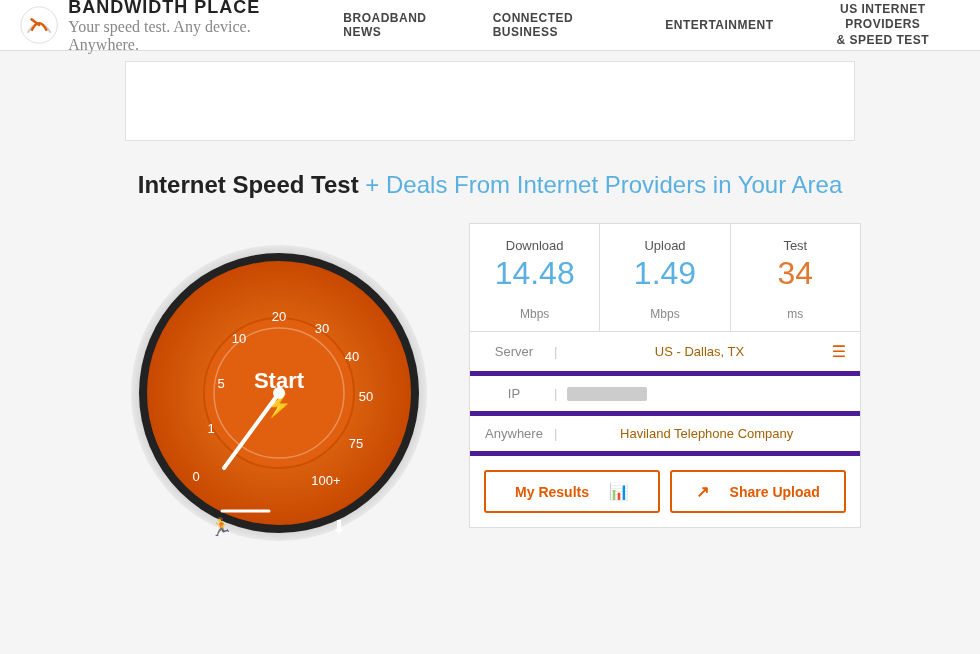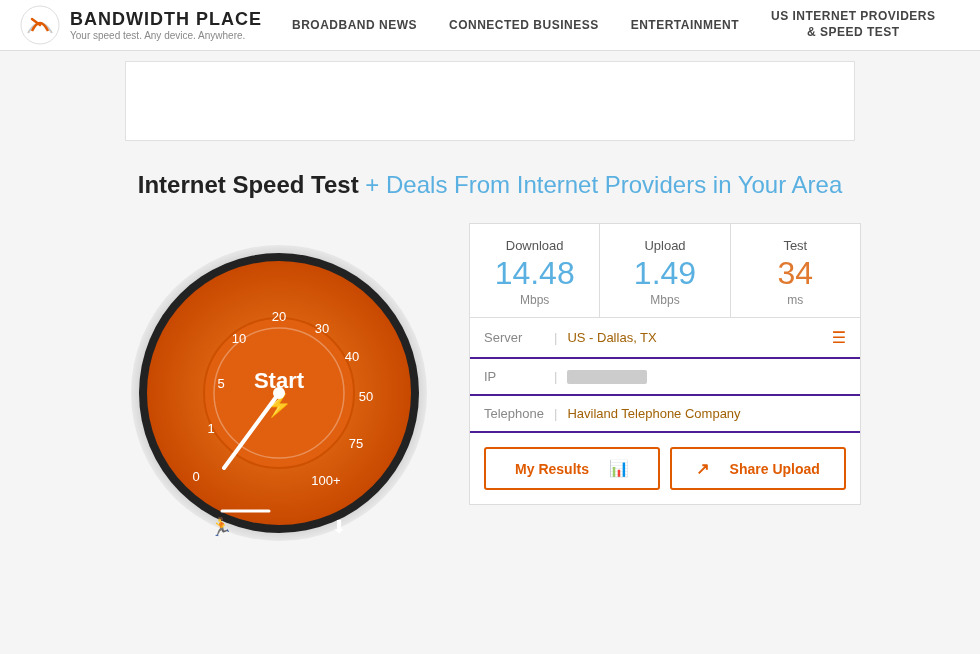--- a/index.html
+++ b/index.html
@@ -31,22 +31,23 @@
       margin-right: 10px;
     }
     .logo-text-block {}
     .logo-title {
       font-size: 18px;
       font-weight: 900;
       color: #222;
       letter-spacing: 1px;
     }
     .logo-subtitle {
-      font-size: 10px;
+      font-size: 16px;
       color: #888;
+      font-family: Liberation Serif, serif;
     }
     nav {
       display: flex;
       align-items: center;
       gap: 32px;
     }
     nav a {
       text-decoration: none;
       font-size: 12px;
       font-weight: 700;
@@ -137,31 +138,32 @@
     .stat-value {
       font-size: 32px;
       font-weight: 300;
       line-height: 1;
     }
     .stat-value.blue { color: #5ab0e0; }
     .stat-value.orange { color: #e07a30; }
     .stat-unit {
       font-size: 12px;
       color: #888;
-      margin-top: 4px;
+      margin-top: 18px;
     }
 
     
     .info-row {
       display: flex;
       align-items: center;
       padding: 10px 14px;
-      border-bottom: 2px solid #4c1d95;
+      border-bottom: 5px solid #4c1d95;
       font-size: 13px;
       color: #444;
+      text-align: center;
     }
     .info-label {
       color: #888;
       min-width: 60px;
       font-size: 13px;
     }
     .info-divider {
       color: #ccc;
       margin: 0 10px;
     }
@@ -330,21 +332,21 @@
         <span class="server-icon">☰</span>
       </div>
 
       <div class="info-row">
         <span class="info-label">IP</span>
         <span class="info-divider">|</span>
         <span class="ip-bar"></span>
       </div>
 
       <div class="info-row">
-        <span class="info-label">Telephone</span>
+        <span class="info-label">Anywhere</span>
         <span class="info-divider">|</span>
         <span class="info-value">Haviland Telephone Company</span>
       </div>
 
       <div class="buttons-row">
         <button class="btn">
           <span>My Results</span>
           <span class="btn-icon">📊</span>
         </button>
         <button class="btn">

